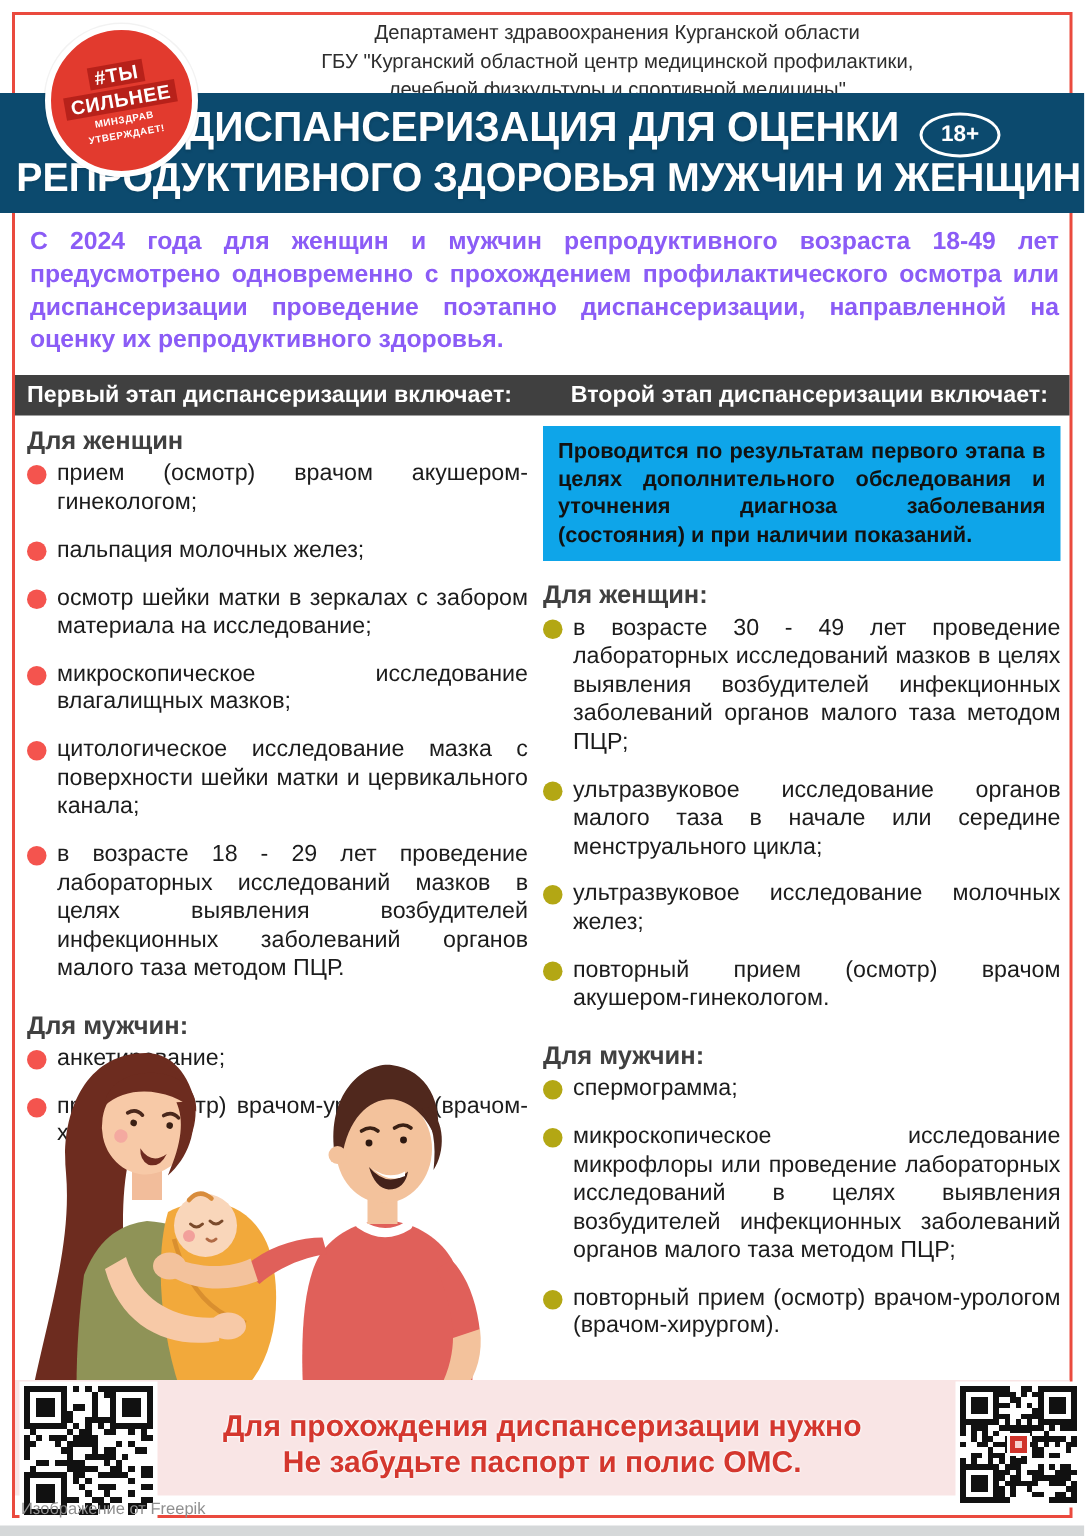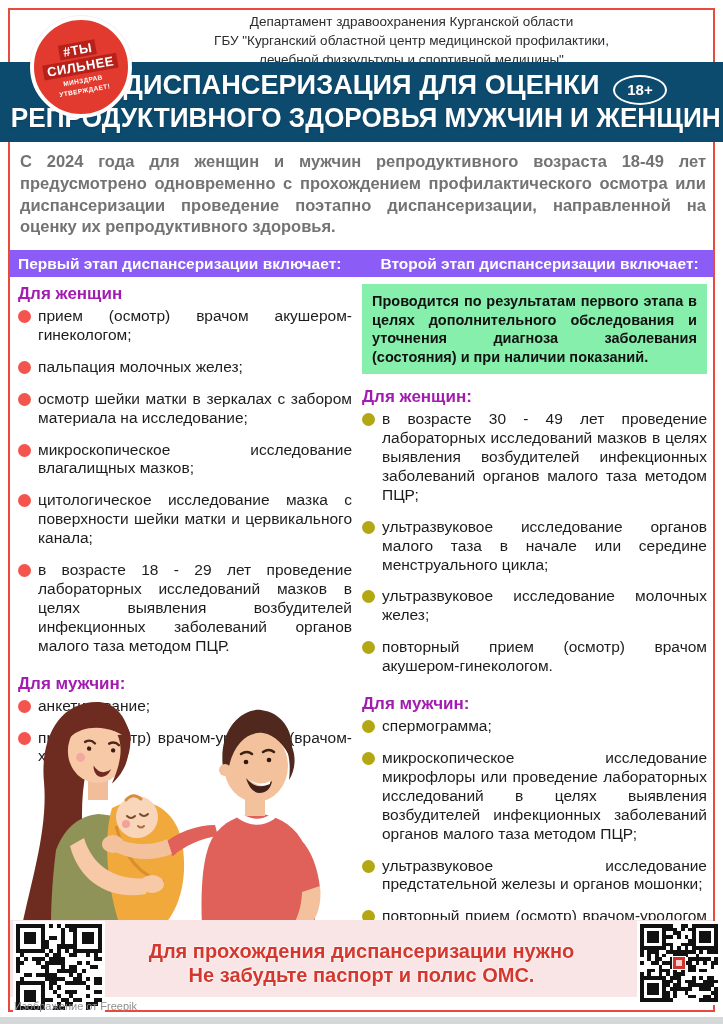--- a/index.html
+++ b/index.html
@@ -24,39 +24,39 @@
           text-align:center;color:#fff;font-weight:bold;}
   .banner .l1{display:block;margin-top:7px;font-size:28px;letter-spacing:0;transform:scaleX(.97);
               text-shadow:0 1px 2px rgba(0,0,0,.15);}
   .banner .l2{display:block;margin-top:2px;font-size:27px;transform:scaleX(.97);
               text-shadow:0 1px 2px rgba(0,0,0,.15);white-space:nowrap;}
   .age-badge{position:absolute;top:13px;right:56px;width:50px;height:26px;border:2px solid #fff;
              border-radius:50%;font-size:15px;font-weight:bold;color:#fff;line-height:26px;text-align:center;}
 
   
   .intro{position:absolute;top:151px;left:20px;right:17px;z-index:2;
-         font-size:16.5px;font-weight:bold;color:#737373;line-height:1.32;text-align:justify;}
-
-  
-  .stage-bar{position:absolute;top:250px;left:10px;right:10px;height:27px;background:#8b5cf6;z-index:2;
+         font-size:16.5px;font-weight:bold;color:#8b5cf6;line-height:1.32;text-align:justify;}
+
+  
+  .stage-bar{position:absolute;top:250px;left:10px;right:10px;height:27px;background:#404040;z-index:2;
              display:flex;color:#fff;font-weight:bold;font-size:15.5px;line-height:27px;}
   .stage-bar .h1{width:49%;padding-left:8px;box-sizing:border-box;white-space:nowrap;}
   .stage-bar .h2{width:51%;padding-left:26px;box-sizing:border-box;white-space:nowrap;}
 
   
   .col{position:absolute;top:284px;z-index:2;color:#1c1c1c;}
   .col-left{left:18px;width:334px;}
   .col-right{left:362px;width:345px;}
-  .group-title{font-weight:bold;font-size:17px;margin:0 0 3px 0;color:#a21caf;}
+  .group-title{font-weight:bold;font-size:17px;margin:0 0 3px 0;color:#404040;}
   .mt{margin-top:18px;}
   .li{display:flex;gap:7px;margin-bottom:13px;font-size:15.5px;line-height:1.22;text-align:justify;}
   .dot{flex:0 0 13px;width:13px;height:13px;border-radius:50%;margin-top:3px;}
   .col-left .dot{background:#f4544e;}
   .col-right .dot{background:#b3a714;}
-  .note{background:#86efac;padding:8px 10px;font-weight:bold;font-size:14.5px;line-height:1.28;
+  .note{background:#0ea5e9;padding:8px 10px;font-weight:bold;font-size:14.5px;line-height:1.28;
         text-align:justify;margin-bottom:13px;color:#111;}
 
   
   .illo{position:absolute;left:12px;top:686px;width:345px;height:240px;z-index:2;}
 
   
   .footer-band{position:absolute;left:10px;right:10px;top:920px;height:77px;background:#f9e5e5;z-index:3;
                text-align:center;padding-top:19px;box-sizing:border-box;}
   .footer-line{font-size:20px;font-weight:bold;color:#d4372e;line-height:1.22;
                text-shadow:0 0 2px #fff,0 0 2px #fff;}
@@ -170,24 +170,20 @@
     <div class="group-title mt">Для мужчин:</div>
     <div>
 
     <div class="li">
         <span class="dot"></span>
         <span>спермограмма;</span>
       </div>
         <div class="li">
         <span class="dot"></span>
         <span>микроскопическое исследование микрофлоры или проведение лабораторных исследований в целях выявления возбудителей инфекционных заболеваний органов малого таза методом ПЦР;</span>
-      </div>
-        <div class="li">
-        <span class="dot"></span>
-        <span>ультразвуковое исследование предстательной железы и органов мошонки;</span>
       </div>
         <div class="li">
         <span class="dot"></span>
         <span>повторный прием (осмотр) врачом-урологом (врачом-хирургом).</span>
       </div>
       </div>
   </div>
 
   <div class="illo">
     <svg viewBox="0 0 345 240" width="345" height="240" xmlns="http://www.w3.org/2000/svg">

